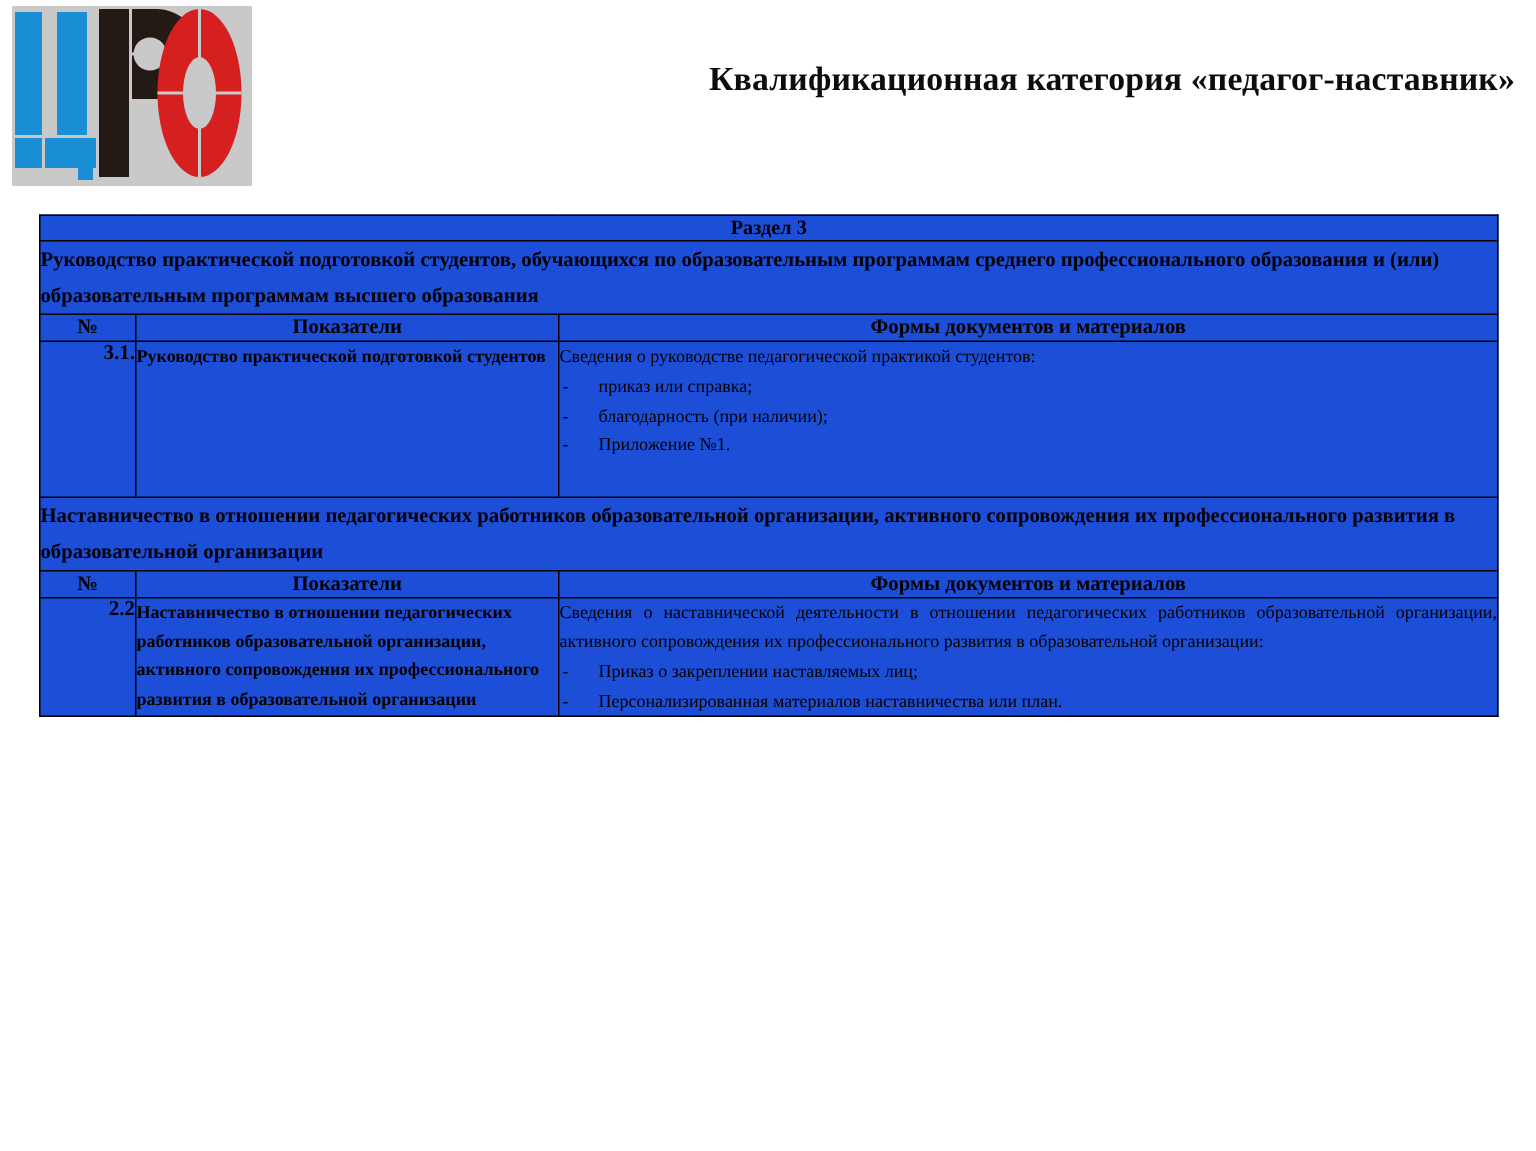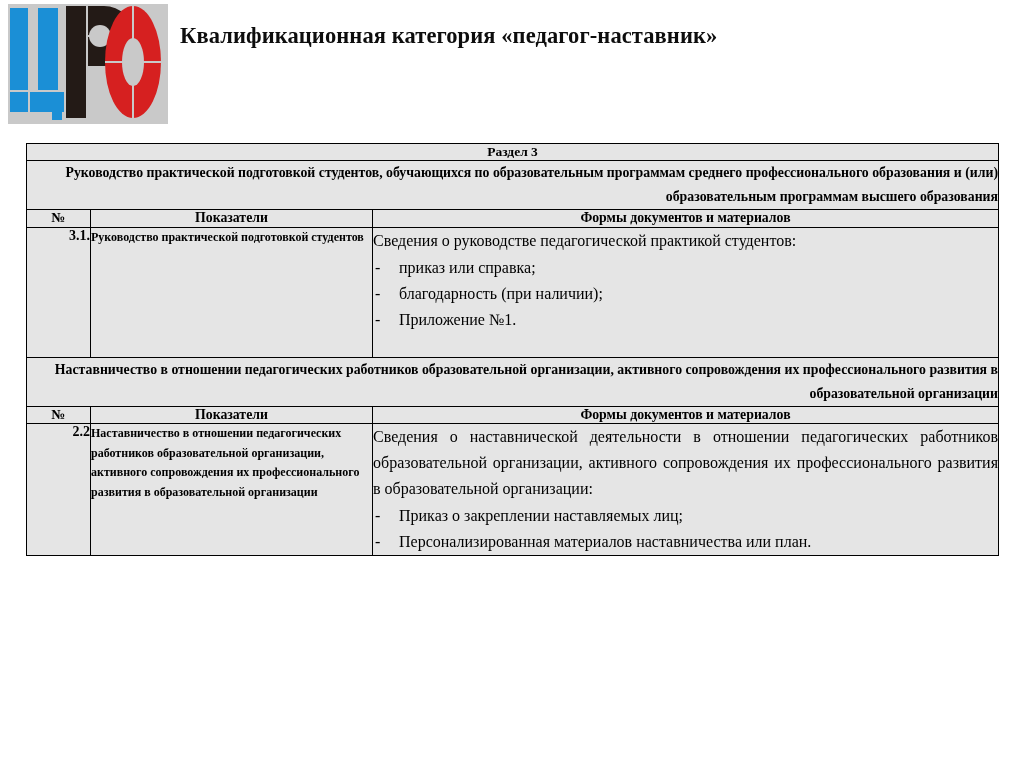--- a/index.html
+++ b/index.html
@@ -33,39 +33,39 @@
     width: 160px;
     height: 120px;
     background: #c9c9c9;
     overflow: hidden;
   }
   .logo-svg { display: block; width: 160px; height: 120px; }
 
   .slide-title {
     position: absolute;
     left: 180px;
-    top: 23px;
+    top: 40px;
     width: 830px;
-    text-align: left;
+    text-align: right;
     font-size: 22.5px;
     font-weight: bold;
     letter-spacing: 0.1px;
     line-height: 1.15;
     color: #0d0d0d;
   }
 
   
   .doc-table {
     position: absolute;
     left: 26px;
     top: 143px;
     width: 972px;
     border-collapse: collapse;
     table-layout: fixed;
-    background: #e5e5e5;
+    background: #1d4ed8;
   }
   .doc-table td {
     border: 1.4px solid #000000;
     vertical-align: top;
     padding: 0;
   }
 
   .col-num   { width: 64px; }
   .col-ind   { width: 282px; }
   .col-forms { width: 626px; }
@@ -74,21 +74,21 @@
   .section-label {
     text-align: center;
     font-weight: bold;
     font-size: 13.5px;
     padding: 7px 6px 8px 6px;
     line-height: 1.2;
   }
 
   
   .section-desc {
-    text-align: right;
+    text-align: left;
     font-weight: bold;
     font-size: 13.8px;
     line-height: 1.75;
     padding: 8px 22px 26px 22px;
   }
 
   
   .col-head {
     text-align: center;
     font-weight: bold;
@@ -104,21 +104,21 @@
     font-size: 14px;
     padding: 9px 2px 4px 2px;
   }
   .cell-indicator {
     font-weight: bold;
     font-size: 12px;
     line-height: 1.62;
     padding: 9px 10px 14px 9px;
   }
   .cell-forms {
-    font-size: 16px;
+    font-size: 12px;
     line-height: 1.62;
     padding: 9px 12px 14px 10px;
   }
   .cell-forms .lead {
     margin: 0 0 1px 0;
   }
   .cell-forms .lead.justified {
     text-align: justify;
     text-justify: inter-word;
   }

